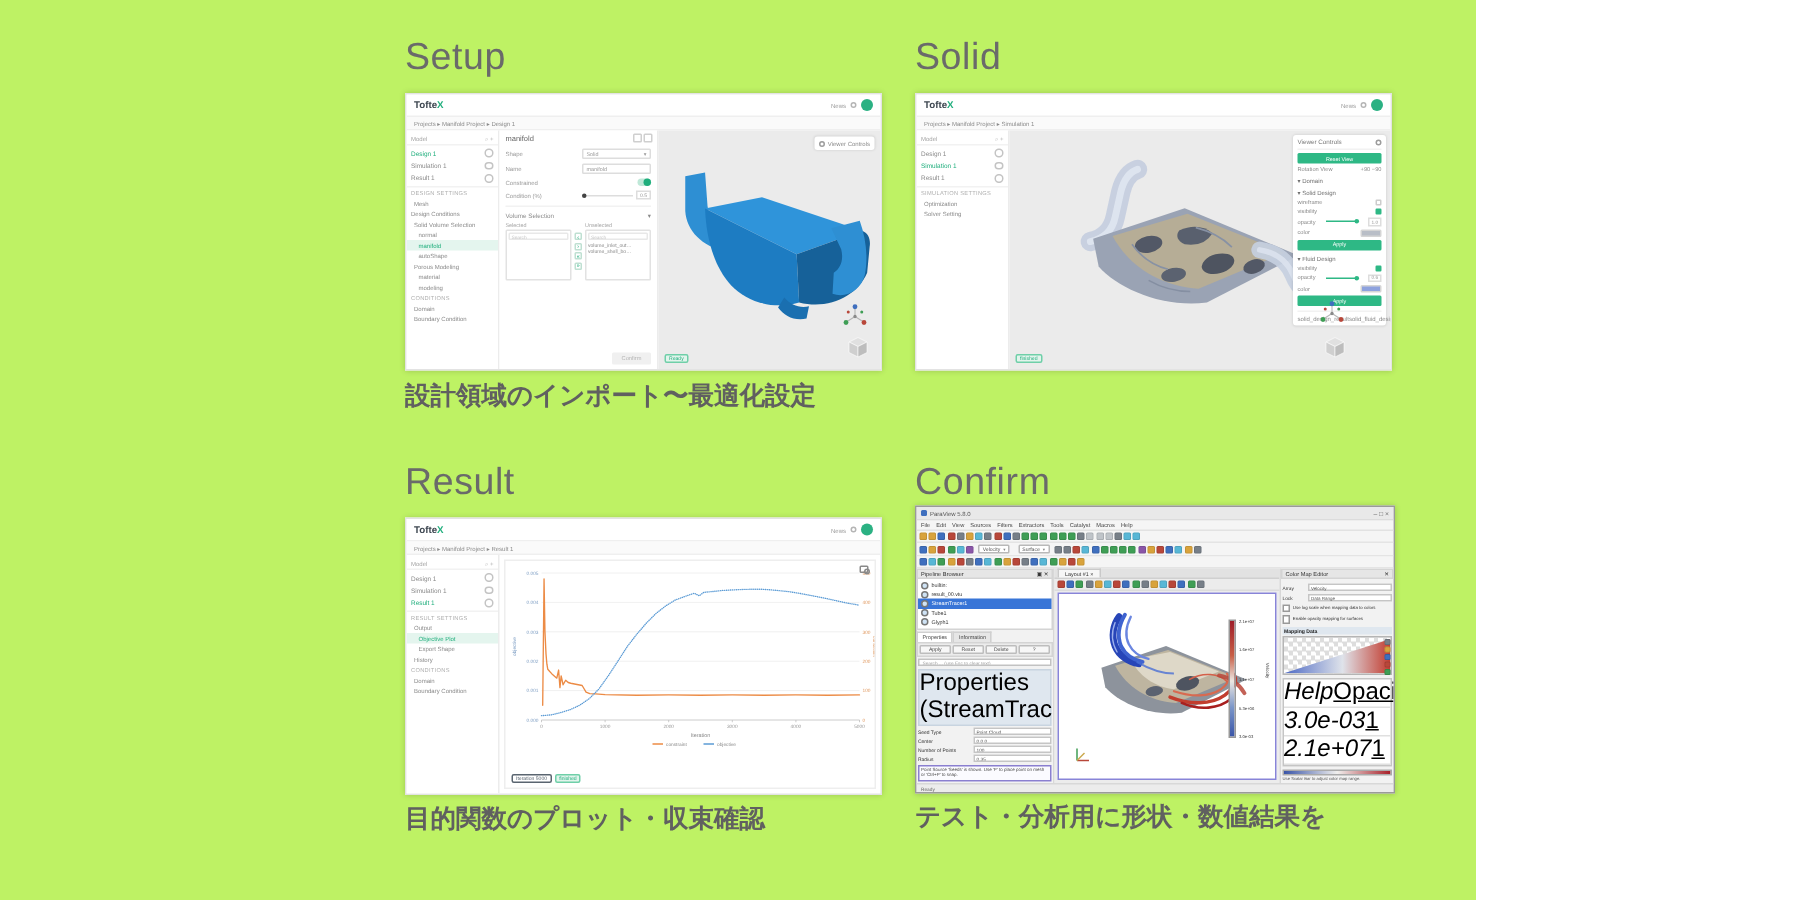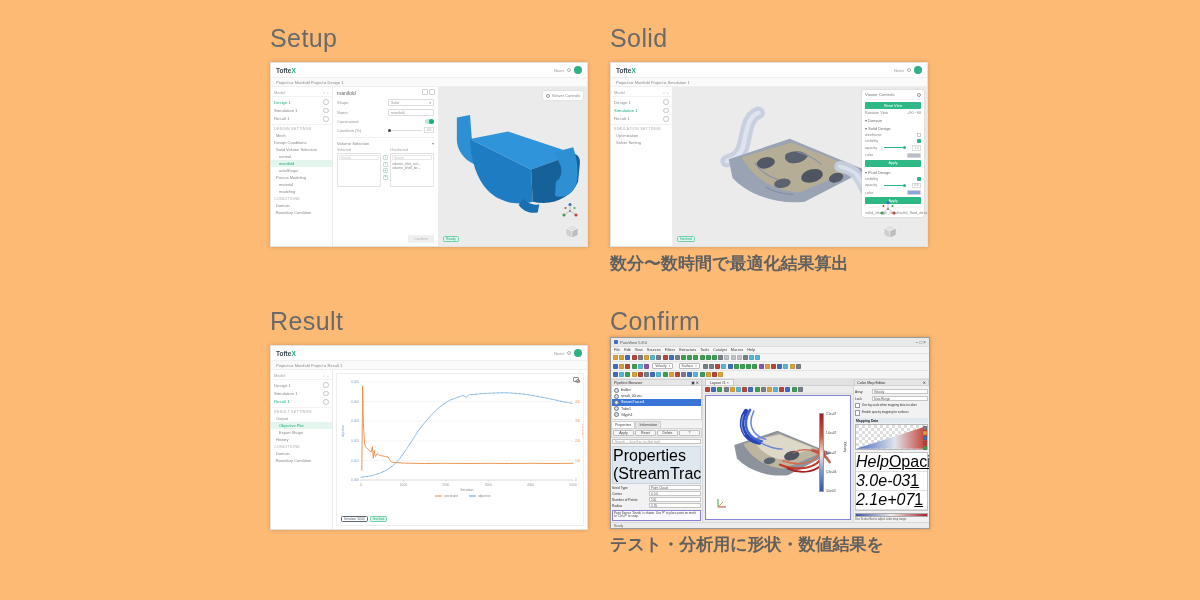--- a/index.html
+++ b/index.html
@@ -1,17 +1,17 @@
 <!DOCTYPE html>
 <html><head>
 <meta charset="utf-8">
 <style>
 *{margin:0;padding:0;box-sizing:border-box}
 html,body{width:1200px;height:600px;background:#fff;font-family:"Liberation Sans","DejaVu Sans",sans-serif;overflow:hidden}
-.canvas{position:relative;width:1200px;height:600px;background:#fdba74}
+.canvas{position:relative;width:984px;height:600px;background:#bef264}
 .cell{position:absolute;width:330px}
 .cell h2{font-size:25px;font-weight:500;color:#6a6a6a;letter-spacing:.4px}
 .caption{position:absolute;font-size:17px;font-weight:700;color:#606060;white-space:nowrap;line-height:1.4}
 
 .win{position:absolute;background:#fff;box-shadow:0 0 4px rgba(0,0,0,.18);border:1px solid #e3e3e3;display:flex;flex-direction:column;overflow:hidden}
 .ah{height:15px;display:flex;align-items:center;justify-content:space-between;padding:0 5px;border-bottom:1px solid #efefef;background:#fff}
 .logo{font-size:6.5px;font-weight:700;color:#3d4650}
 .logo i{font-style:normal;color:#1fae7c}
 .ah-right{display:flex;align-items:center;gap:3px}
 .ah-news{font-size:4px;color:#9a9a9a}
@@ -266,20 +266,21 @@
           </svg>
           <svg class="cube" width="16" height="16" viewBox="0 0 16 16">
             <polygon points="8,1 14,4 8,7 2,4" fill="#e0e0e0" stroke="#fff" stroke-width=".4"></polygon>
             <polygon points="2,4 8,7 8,14 2,11" fill="#cfcfcf" stroke="#fff" stroke-width=".4"></polygon>
             <polygon points="14,4 8,7 8,14 14,11" fill="#bdbdbd" stroke="#fff" stroke-width=".4"></polygon>
           </svg>
           <div class="badge-green">Ready</div>
         </div>
       </div>
     </div>
+    <p class="caption" style="top:228px">設計領域のインポート〜最適化設定</p>
   </section>
 
   <section class="cell" style="left:610px;top:24px">
     <h2>Solid</h2>
     <div class="win" style="top:38px;left:0;width:318px;height:185px">
       <div class="ah">
         <span class="logo"><span>Tofte</span><i>X</i></span>
         <span class="ah-right">
           <span class="ah-news">News</span>
           <span class="bell"></span>
@@ -381,21 +382,20 @@
           </svg>
           <svg class="cube" style="right:29px;bottom:6px" width="16" height="16" viewBox="0 0 16 16">
             <polygon points="8,1 14,4 8,7 2,4" fill="#e0e0e0" stroke="#fff" stroke-width=".4"></polygon>
             <polygon points="2,4 8,7 8,14 2,11" fill="#cfcfcf" stroke="#fff" stroke-width=".4"></polygon>
             <polygon points="14,4 8,7 8,14 14,11" fill="#bdbdbd" stroke="#fff" stroke-width=".4"></polygon>
           </svg>
           <div class="badge-green">finished</div>
         </div>
       </div>
     </div>
-    <p class="caption" style="top:228px">数分〜数時間で最適化結果算出</p>
   </section>
 
   <section class="cell" style="left:270px;top:307px">
     <h2>Result</h2>
     <div class="win" style="top:38px;left:0;width:318px;height:185px">
       <div class="ah">
         <span class="logo"><span>Tofte</span><i>X</i></span>
         <span class="ah-right">
           <span class="ah-news">News</span>
           <span class="bell"></span>
@@ -471,20 +471,21 @@
               <line x1="132" y1="122" x2="139" y2="122" stroke="#5b9bd5" stroke-width="1"></line>
               <text x="141" y="123.3" font-size="3.2" fill="#888">objective</text>
             </svg>
           <div class="res-badges">
             <span class="badge-dark">Iteration 5000</span>
             <span class="badge-green">finished</span>
           </div>
         </div>
       </div>
     </div>
+    <p class="caption" style="top:227px">目的関数のプロット・収束確認</p>
   </section>
 
   <section class="cell" style="left:610px;top:307px">
     <h2>Confirm</h2>
     <div class="pv" style="top:30px;left:0;width:320px;height:192px">
       <div class="pv-title">
         <span class="tleft">
             <span class="pv-appico"></span>
             <span>ParaView 5.8.0</span>
           </span>

